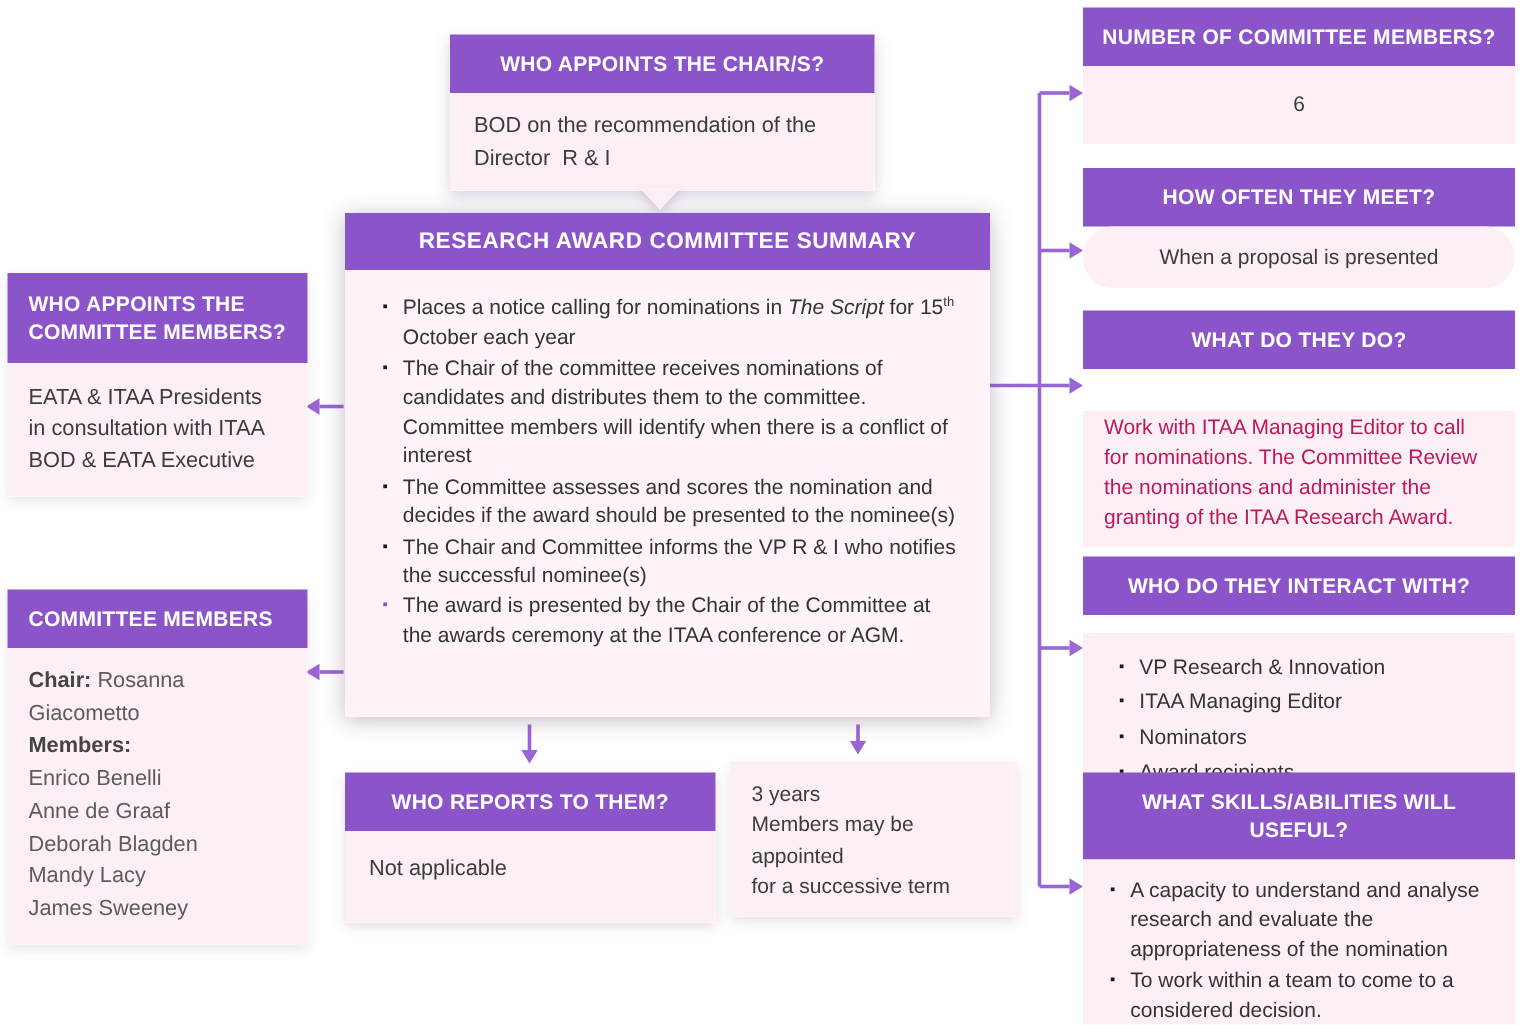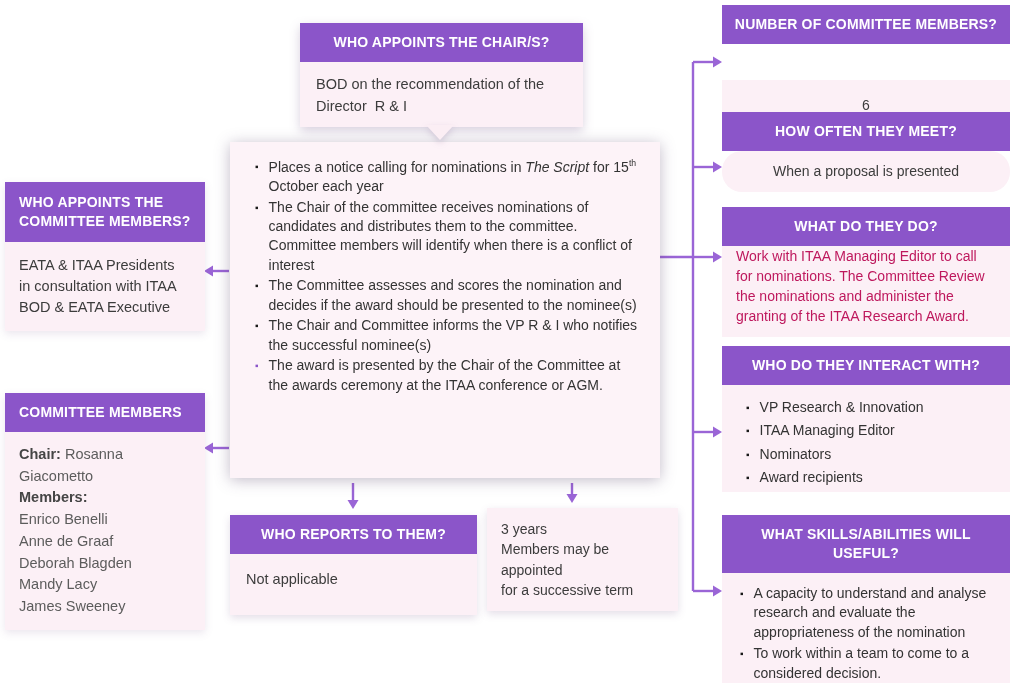--- a/index.html
+++ b/index.html
@@ -52,27 +52,27 @@
   .member-label { font-weight:bold; color:#454545; }
 
   
   #box-reports { left:230px; top:515px; width:247px; box-shadow:0 3px 8px rgba(120,90,140,.2); }
   #box-reports .box-body { padding:15px 16px; min-height:61px; font-size:14.5px; }
   #box-term { left:487px; top:508px; width:191px; box-shadow:0 3px 8px rgba(120,90,140,.2); }
   #box-term .box-body { padding:11px 14px; min-height:81px; line-height:1.45; }
 
   
   .rbox { left:722px; width:288px; }
-  #box-number { top:5px;gap:36px; }
+  #box-number { top:5px; }
   #box-number .box-body { min-height:52px; display:flex; align-items:center; justify-content:center; }
   #box-meet { top:112px; }
   #box-meet .box-body { min-height:41px; display:flex; align-items:center; justify-content:center;border-radius:20px; }
-  #box-do { top:207px; }
+  #box-do { top:207px;gap:28px; }
   #box-do .box-body { padding:0 14px; min-height:91px; line-height:1.43; color:#be185d; }
-  #box-interact { top:346px; }
+  #box-interact { top:371px;gap:12px; }
   #box-interact .box-body { min-height:107px; }
   #box-interact ul.bullets { padding:13px 10px 0 24px; }
   #box-interact li.bullet { margin-bottom:4px; }
   #box-skills { top:515px; }
   #box-skills .box-header { padding:10px 20px; }
   #box-skills .box-body { min-height:110px; }
   #box-skills ul.bullets { padding:11px 8px 0 18px; }
   #box-skills li.bullet { margin-bottom:2px; }
 </style>
 </head>
@@ -108,20 +108,21 @@
   </svg>
 
   <div class="box" id="box-chair">
     <div class="box-header">WHO APPOINTS THE CHAIR/S?</div>
     <div class="box-body prewrap">BOD on the recommendation of the
 Director  R &amp; I</div>
   </div>
   <div class="speech-tail"></div>
 
   <div class="box" id="box-main">
+    <div class="box-header">RESEARCH AWARD COMMITTEE SUMMARY</div>
     <div class="box-body">
       <ul class="bullets">
         <li class="bullet">
           <span class="marker">▪</span>
           <span><span>Places a notice calling for nominations in </span><span class="italic">The Script</span><span> for 15</span><sup>th</sup><span> October each year</span></span>
         </li>
         <li class="bullet">
           <span class="marker">▪</span>
           <span>The Chair of the committee receives nominations of candidates and distributes them to the committee. Committee members will identify when there is a conflict of interest</span>
         </li>

